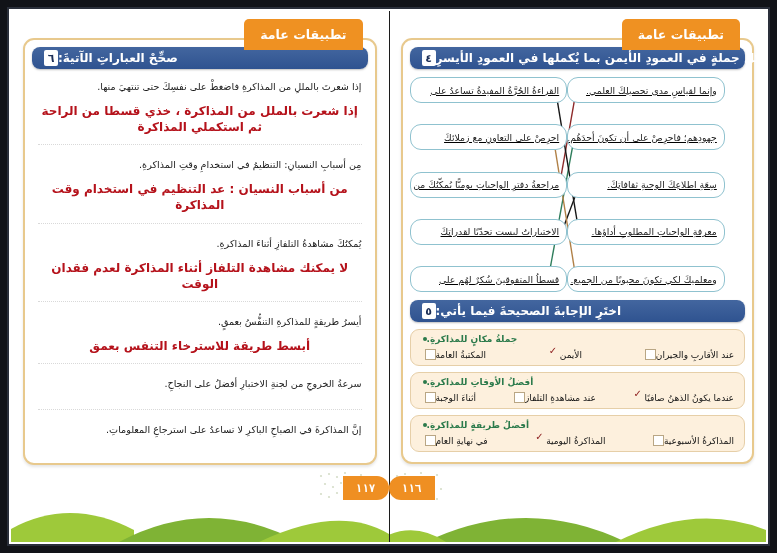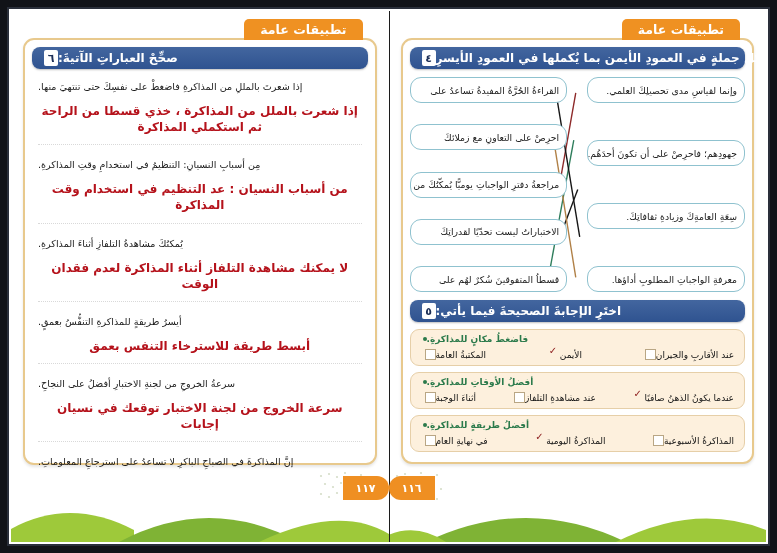--- a/index.html
+++ b/index.html
@@ -57,21 +57,21 @@
     width: 1px;
     height: 100%;
     background: #1c1c1c;
     z-index: 6;
   }
 
   
   .tab {
     position: absolute;
     top: 8px;
-    height: 21px;
+    height: 31px;
     background: #ef9122;
     border-radius: 5px 5px 0 0;
     color: #ffffff;
     font-size: 12.5px;
     font-weight: bold;
     display: flex;
     align-items: center;
     justify-content: center;
     padding: 0 16px;
     letter-spacing: 0.3px;
@@ -136,23 +136,23 @@
   
   .match-wrap {
     position: relative;
     margin-top: 8px;
     height: 215px;
   }
   .match-cols {
     position: relative;
     display: flex;
     flex-direction: row-reverse;
-    justify-content: space-between;
     height: 100%;
     z-index: 2;
+    text-decoration: underline;
   }
   .match-col {
     width: 47%;
     display: flex;
     flex-direction: column;
     justify-content: space-between;
     height: 100%;
   }
   .match-item {
     border: 1px solid #8fc2cf;
@@ -251,21 +251,21 @@
   }
   .corr-item {
     margin-bottom: 14px;
     border-bottom: 1px dotted #d9d9d9;
     padding-bottom: 9px;
   }
   .corr-item:last-child { border-bottom: none; }
   .corr-orig {
     font-size: 9.6px;
     color: #1a1a1a;
-    text-align: left;
+    text-align: right;
     margin-bottom: 9px;
     line-height: 1.35;
   }
   .corr-fix {
     font-size: 12px;
     color: #b5121b;
     font-weight: bold;
     text-align: center;
     line-height: 1.35;
   }
@@ -277,20 +277,21 @@
     width: 46px;
     height: 24px;
     background: #ef8f22;
     color: #ffffff;
     font-size: 11px;
     font-weight: bold;
     display: flex;
     align-items: center;
     justify-content: center;
     z-index: 7;
+    font-family: Liberation Mono, monospace;
   }
   .page-left .pagenum {
     left: 0;
     border-radius: 12px 0 0 12px;
   }
   .page-right .pagenum {
     right: 0;
     border-radius: 0 12px 12px 0;
   }
 
@@ -348,21 +349,20 @@
           <div class="corr-item">
             <div class="corr-orig">يُمكنُكَ مشاهدةُ التلفازِ أثناءَ المذاكرةِ.</div>
             <div class="corr-fix">لا يمكنك مشاهدة التلفاز أثناء المذاكرة لعدم فقدان الوقت</div>
           </div>
           <div class="corr-item">
             <div class="corr-orig">أيسرُ طريقةٍ للمذاكرةِ التنفُّسُ بعمقٍ.</div>
             <div class="corr-fix">أبسط طريقة للاسترخاء التنفس بعمق</div>
           </div>
           <div class="corr-item">
             <div class="corr-orig">سرعةُ الخروجِ من لجنةِ الاختبارِ أفضلُ على النجاحِ.</div>
-            <div class="corr-fix">سرعة الخروج من لجنة الاختبار توقعك في نسيان إجابات</div>
           </div>
           <div class="corr-item">
             <div class="corr-orig">إنَّ المذاكرةَ في الصباحِ الباكرِ لا تساعدُ على استرجاعِ المعلوماتِ.</div>
           </div>
         </div>
       </div>
 
       <svg class="dots-deco" viewBox="0 0 70 34" preserveAspectRatio="none">
         <g fill="#cfd8c0">
           <circle cx="6" cy="6" r="1.1"></circle>
@@ -423,37 +423,38 @@
             <div class="match-col match-col-right">
               <div class="match-item">القراءةُ الحُرَّةُ المفيدةُ تساعدُ على</div>
               <div class="match-item">احرِصْ على التعاونِ مع زملائكَ</div>
               <div class="match-item">مراجعةُ دفترِ الواجباتِ يوميًّا يُمكّنُكَ من</div>
               <div class="match-item">الاختباراتُ ليست تحدّيًا لقدراتِكَ</div>
               <div class="match-item">قسطاُ المتفوقينَ شُكرٌ لهُم على</div>
             </div>
             <div class="match-col match-col-left">
               <div class="match-item">وإنما لقياسِ مدى تحصيلِكَ العلمي.</div>
               <div class="match-item">جهودِهم؛ فاحرِصْ على أن تكونَ أحدَهُم.</div>
-              <div class="match-item">سِعَةِ العامةِكَ وزيادةِ ثقافاتِكَ.</div>
+              <div class="match-item">سِعَةِ اطلاعِكَ الوجبةِ ثقافاتِكَ.</div>
               <div class="match-item">معرفةِ الواجباتِ المطلوبِ أداؤها.</div>
+              <div class="match-item">ومعلميكَ لكي تكونَ محبوبًا من الجميع.</div>
             </div>
           </div>
         </div>
 
         <div class="bluebar" style="margin-top:8px;">
           <span class="qnum">٥</span>
           <span class="bluebar-text">اختَرِ الإجابةَ الصحيحةَ فيما يأتي:</span>
         </div>
 
         <div class="mcq-list">
 
           <div class="mcq-box">
             <div class="mcq-stem">
               <span class="bullet"></span>
-              <span>فاضغطُ مكانٍ للمذاكرةِ.</span>
+              <span>جملةُ مكانٍ للمذاكرةِ.</span>
             </div>
             <div class="mcq-opts">
               <span class="opt">
                 <span class="chk"></span>
                 <span>المكتبةُ العامة</span>
               </span>
               <span class="opt">
                 <span class="chk checked"></span>
                 <span>الأيمن</span>
               </span>

